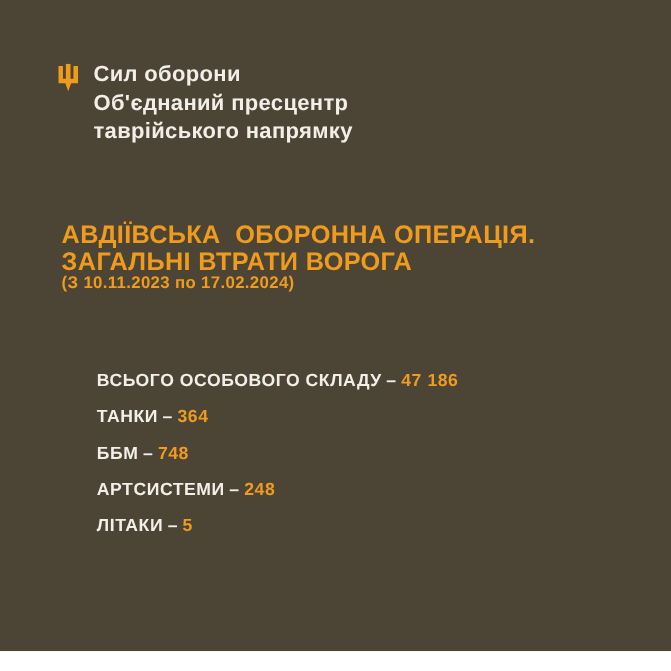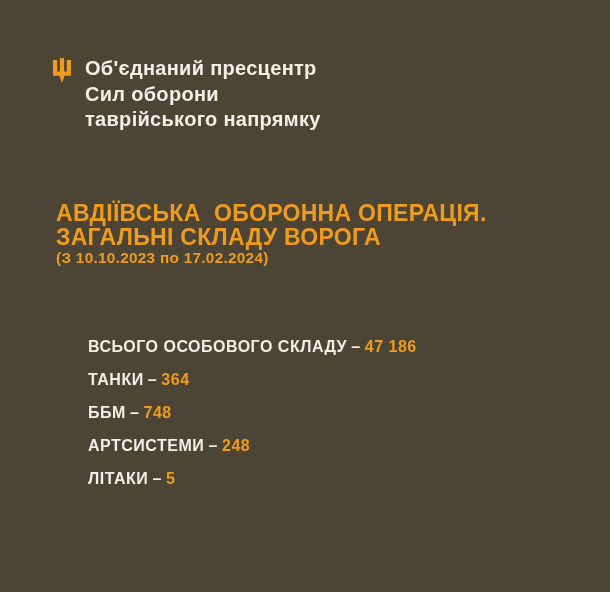--- a/index.html
+++ b/index.html
@@ -91,30 +91,30 @@
 <div class="canvas">
   <div class="panel">
 
     <div class="header">
       <span class="tryzub">
         <svg viewBox="0 0 17 24" preserveAspectRatio="none" aria-hidden="true">
           <path d="M0 2 H4 V13 H6.5 V0 H10.5 V13 H13 V2 H17 V17 H11 L8.5 24 L6 17 H0 Z" fill="var(--accent, #EF9B1E)"></path>
         </svg>
       </span>
       <div class="org">
+        <div>Сил оборони</div>
         <div>Об'єднаний пресцентр</div>
-        <div>Сил оборони</div>
         <div>таврійського напрямку</div>
       </div>
     </div>
 
     <div class="title-block">
       <div class="title-line">АВДІЇВСЬКА  ОБОРОННА ОПЕРАЦІЯ.</div>
-      <div class="title-line">ЗАГАЛЬНІ СКЛАДУ ВОРОГА</div>
-      <div class="period">(З 10.10.2023 по 17.02.2024)</div>
+      <div class="title-line">ЗАГАЛЬНІ ВТРАТИ ВОРОГА</div>
+      <div class="period">(З 10.11.2023 по 17.02.2024)</div>
     </div>
 
     <div class="stats">
       <div class="stat-row">
         <span class="label">ВСЬОГО ОСОБОВОГО СКЛАДУ</span><span class="dash">–</span><span class="value">47 186</span>
       </div>
       <div class="stat-row">
         <span class="label">ТАНКИ</span><span class="dash">–</span><span class="value">364</span>
       </div>
       <div class="stat-row">

